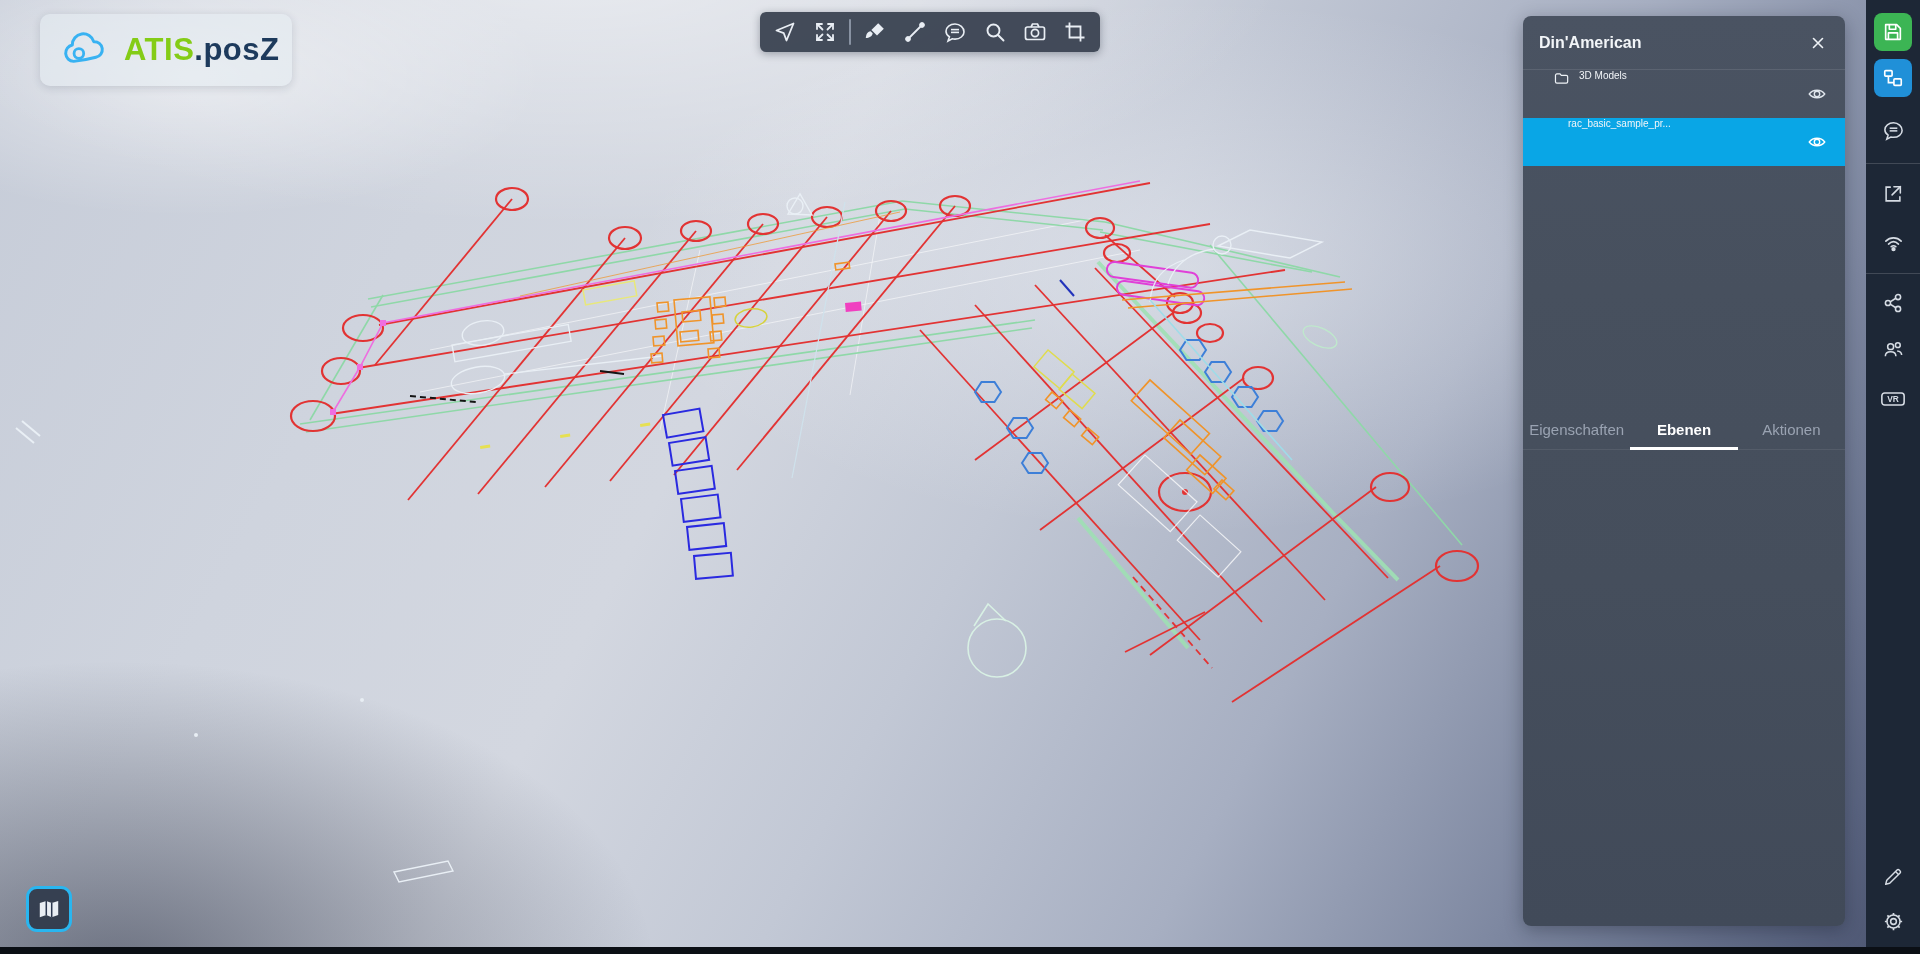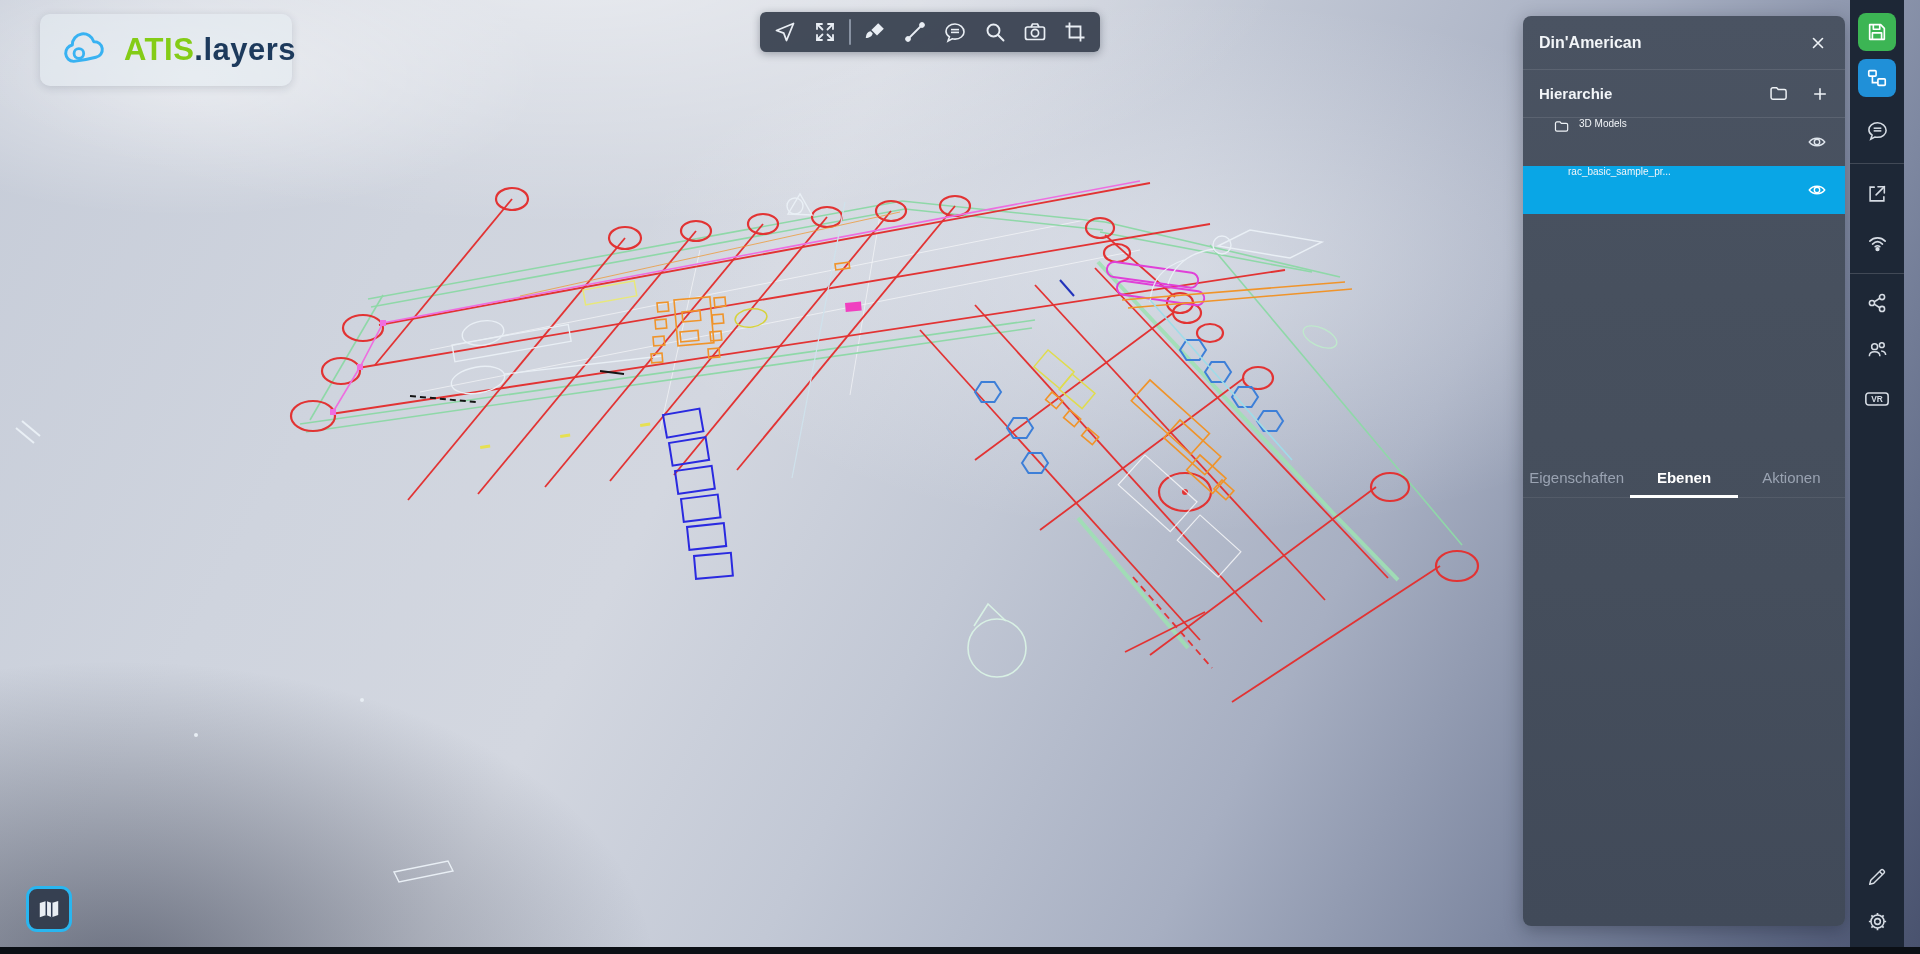--- a/index.html
+++ b/index.html
@@ -77,21 +77,21 @@
   .inp { flex:1; height:44px; background:#2b3443; color:#eef2f6; font-size:15px; padding:0 12px;
     border:3px solid transparent; outline:none; font-family:inherit; }
   .inp.name-hl { border-color:#e11f26; }
   .inp.posz-hl { border-color:#23a83e; height:40px; }
   .swatch { margin-left:auto; width:82px; height:30px; background:#000000; border:3px solid #f0861c; cursor:pointer; }
   .return-btn { width:100%; height:38px; background:#ffffff; border:3px solid #3b3bef; border-radius:2px;
     font-size:15px; color:#253041; cursor:pointer; font-family:inherit; margin-top:2px; }
 
   
   .rail {
-    position:absolute; right:16px; top:0; width:54px; height:954px; background:#1d2736;
+    position:absolute; right:0; top:0; width:54px; height:954px; background:#1d2736;
     display:flex; flex-direction:column; align-items:center; padding:13px 0 14px;
   }
   .rail-btn { width:38px; height:38px; border:none; border-radius:8px; background:transparent;
     display:flex; align-items:center; justify-content:center; cursor:pointer; flex:none; }
   .rail-btn.save { background:#3cb554; }
   .rail-btn.tree { background:#2090d8; margin-top:8px; }
   .rail-divider { width:54px; height:1px; background:rgba(255,255,255,0.16); flex:none; }
   .rail-spacer { flex:1; }
 
   .bottom-strip { position:absolute; left:0; bottom:0; width:1920px; height:7px; background:#0b0f15; z-index:40; }
@@ -281,21 +281,21 @@
   </svg>
 </div>
 
 <div class="logo">
   <span>
     <svg width="58" height="42" viewBox="0 0 64 48" fill="none">
       <path d="M19 37 a9.5 9.5 0 0 1 -1.5-18.8 A12.5 12.5 0 0 1 42 14.5 a9 9 0 0 1 2.5 17.8 q-12 3.2 -25.5 4.7 Z" stroke="#38b2f2" stroke-width="3.4" stroke-linejoin="round"></path>
       <circle cx="25" cy="28" r="5.5" stroke="#38b2f2" stroke-width="3.2"></circle>
     </svg>
   </span>
-  <span class="logo-text"><span class="a">ATIS</span><span class="b">.layers</span></span>
+  <span class="logo-text"><span class="a">ATIS</span><span class="b">.posZ</span></span>
 </div>
 
 <div class="toolbar">
   <button class="tbtn">
     <span>
         <svg width="24" height="24" viewBox="0 0 24 24" fill="none" stroke="#e9eef4" stroke-width="1.8" stroke-linejoin="round">
           <path d="M3.5 10.5 L20.5 3.5 L13.5 20.5 L10.8 13.2 Z"></path>
         </svg>
       </span>
   </button>
@@ -379,35 +379,20 @@
 <div class="panel">
   <div class="panel-header">
     <span class="panel-title">Din'American</span>
     <button class="icon-btn">
       <svg width="18" height="18" viewBox="0 0 20 20" stroke="#eef2f6" stroke-width="1.8" stroke-linecap="round">
           <path d="M5 5 L15 15 M15 5 L5 15"></path>
         </svg>
     </button>
   </div>
 
-  <div class="hier-row">
-    <span class="hier-title">Hierarchie</span>
-    <span class="hier-actions">
-      <button class="icon-btn">
-        <svg width="21" height="21" viewBox="0 0 24 24" fill="none" stroke="#eef2f6" stroke-width="1.7">
-            <path d="M3.5 7.5 c0 -1.1 .9 -2 2 -2 h4.4 l1.8 2 h7 c1.1 0 2 .9 2 2 v7 c0 1.1 -.9 2 -2 2 h-13.2 c-1.1 0 -2 -.9 -2 -2 Z"></path>
-          </svg>
-      </button>
-      <button class="icon-btn">
-        <svg width="14" height="14" viewBox="0 0 16 16" stroke="#eef2f6" stroke-width="1.8" stroke-linecap="round">
-            <path d="M8 2 V14 M2 8 H14"></path>
-          </svg>
-      </button>
-    </span>
-  </div>
 
   <div class="tree-row">
     <svg width="17" height="17" viewBox="0 0 24 24" fill="none" stroke="#eef2f6" stroke-width="1.7">
         <path d="M3.5 7.5 c0 -1.1 .9 -2 2 -2 h4.4 l1.8 2 h7 c1.1 0 2 .9 2 2 v7 c0 1.1 -.9 2 -2 2 h-13.2 c-1.1 0 -2 -.9 -2 -2 Z"></path>
       </svg>
     <span class="lbl">3D Models</span>
     <button class="icon-btn">
       <svg width="20" height="20" viewBox="0 0 22 22" fill="none" stroke="#dfe5ec" stroke-width="1.5">
           <path d="M2.5 11 C6.5 5.5 15.5 5.5 19.5 11 C15.5 16.5 6.5 16.5 2.5 11 Z"></path>
           <circle cx="11" cy="11" r="3"></circle>

